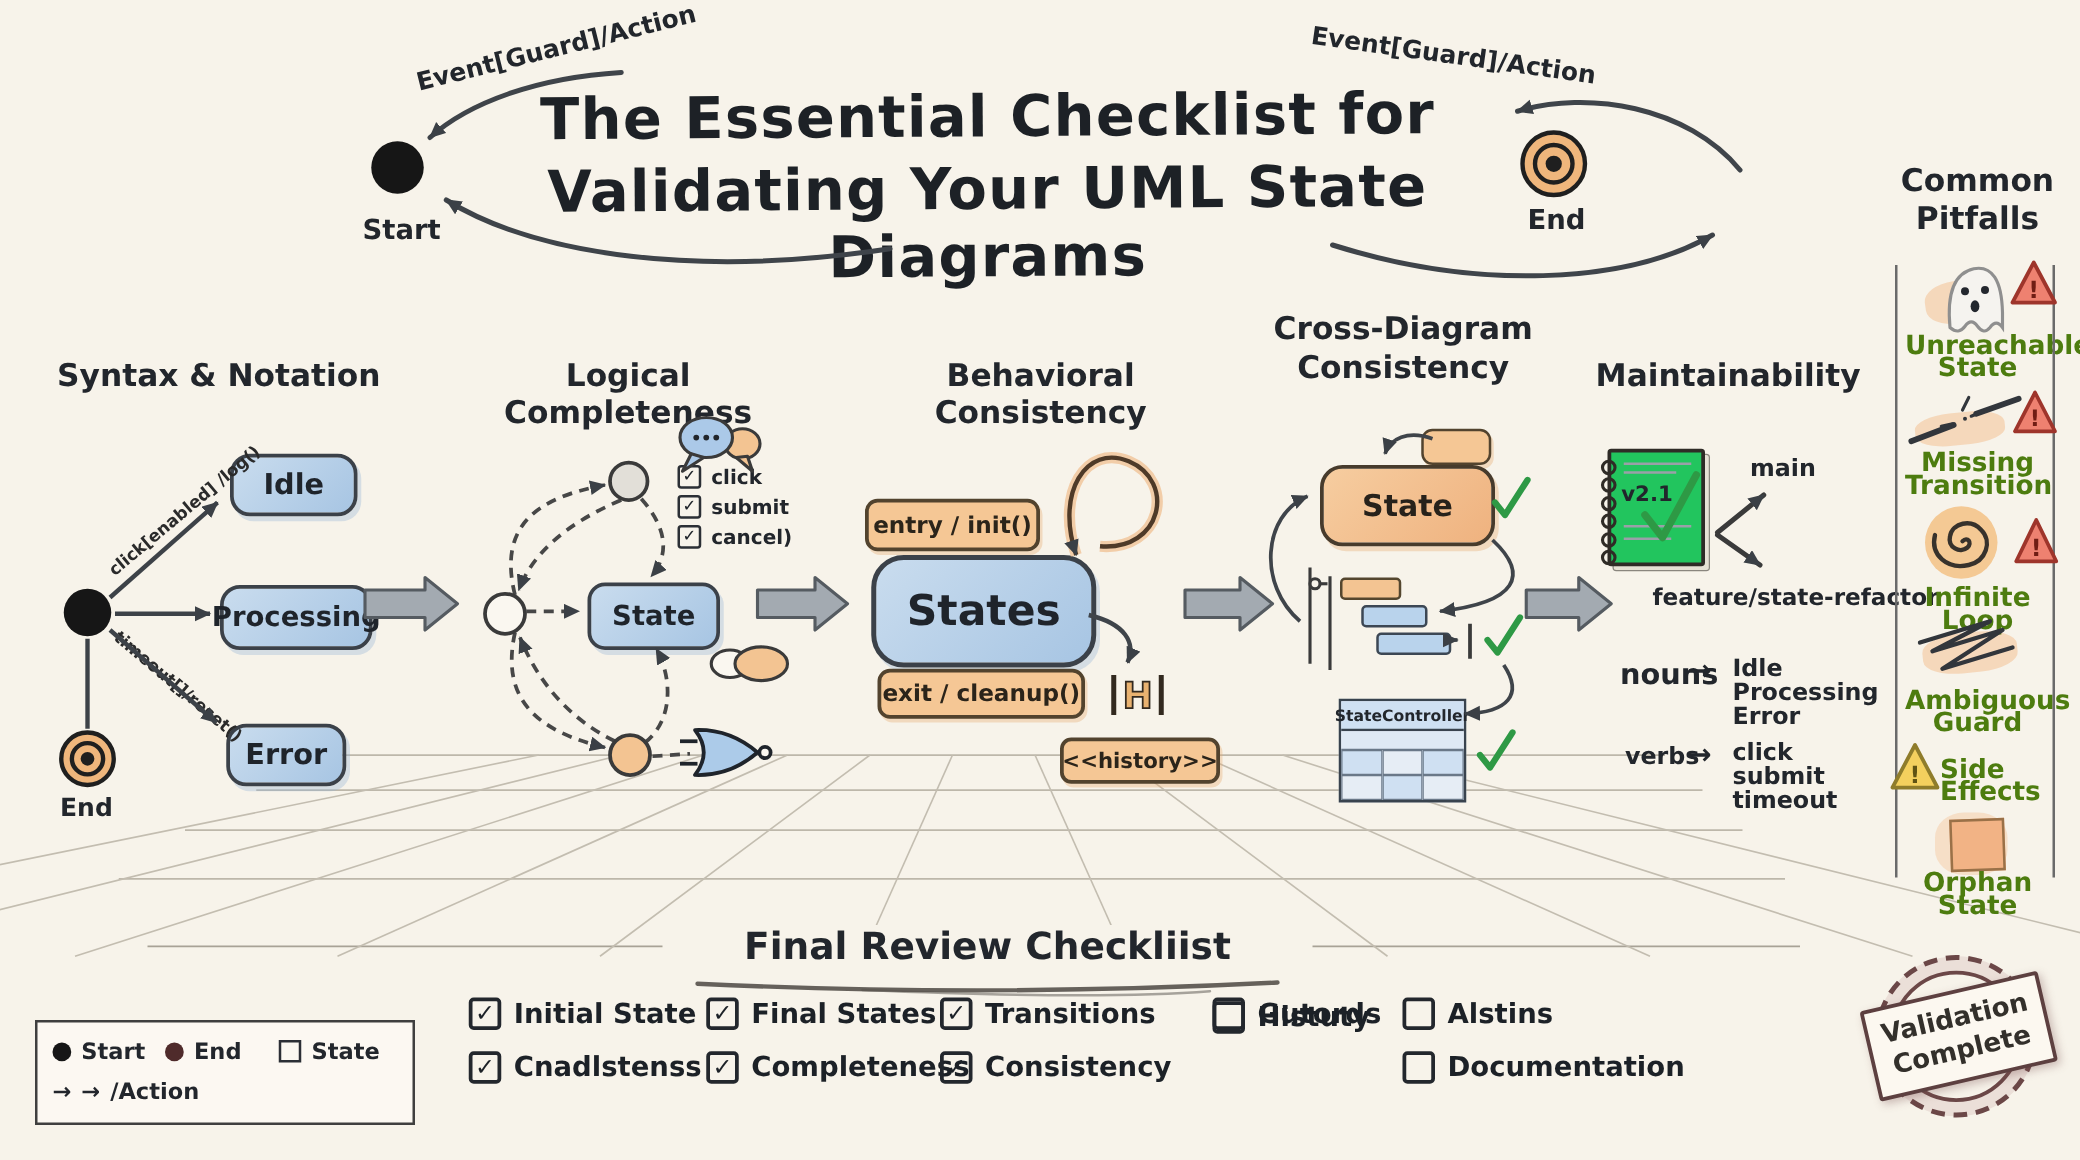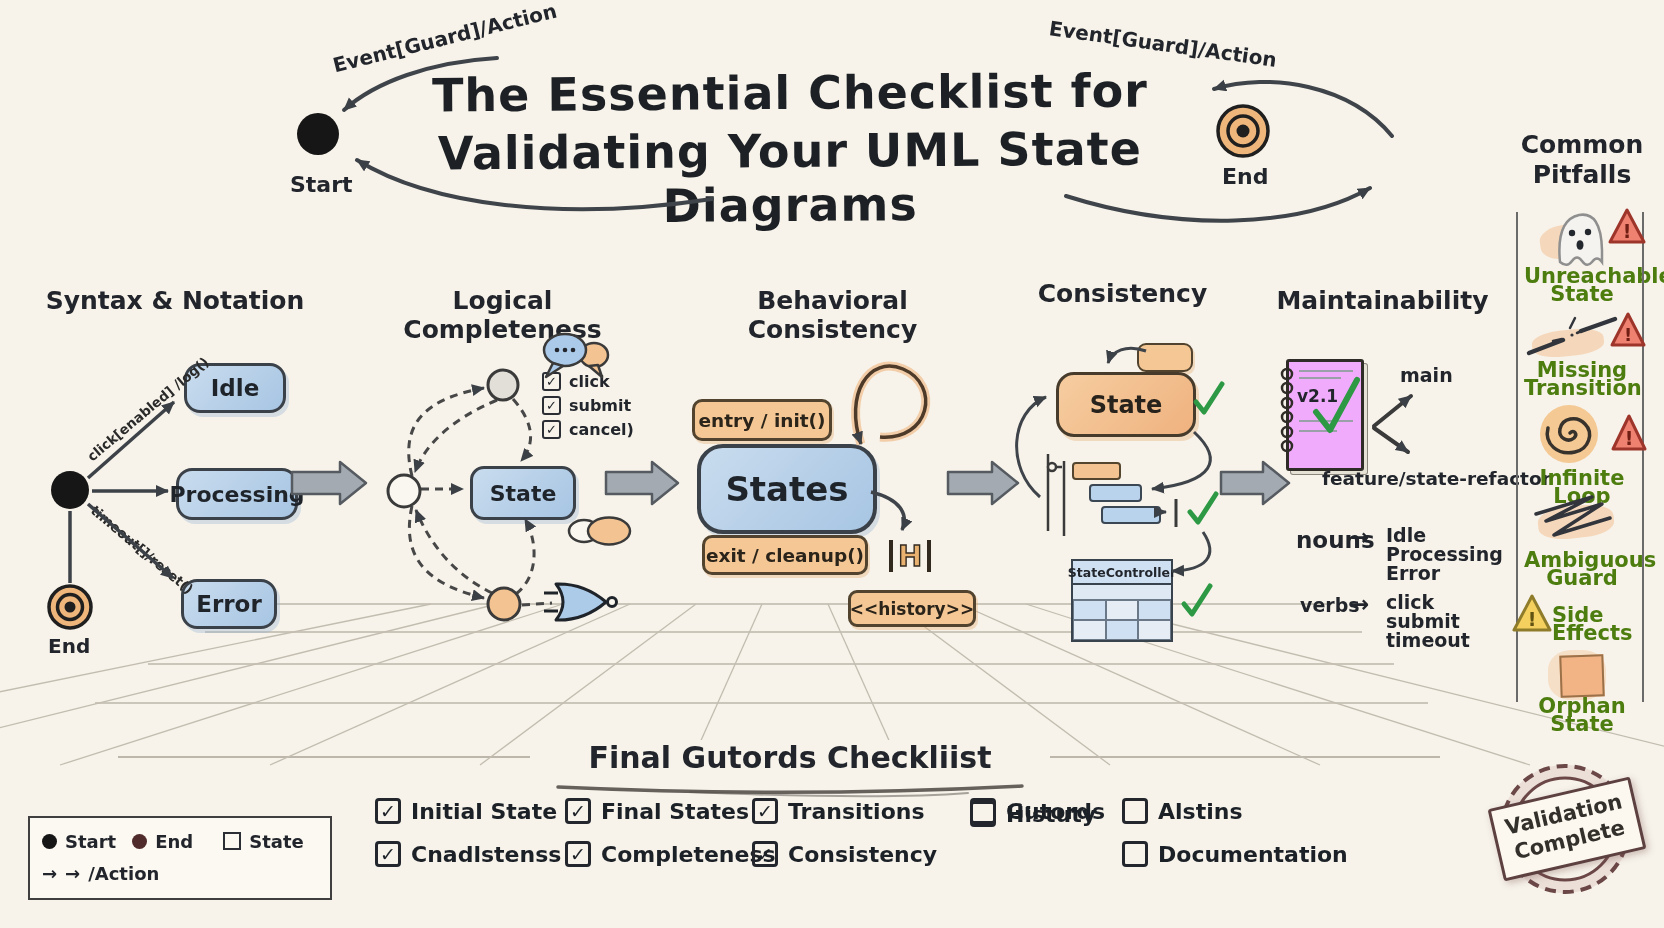--- a/index.html
+++ b/index.html
@@ -38,21 +38,21 @@
   .legend{position:absolute;left:28px;top:816px;width:276px;height:66px;border:2.5px solid #3f3f3f;
     background:rgba(252,249,242,.92);padding:7px 12px;box-sizing:content-box;}
   .legend .row{display:flex;align-items:center;gap:8px;font-size:18px;font-weight:700;height:32px;}
   .dot{width:15px;height:15px;border-radius:50%;display:inline-block;}
   .sq{width:14px;height:14px;border:2.5px solid #2b2f35;display:inline-block;background:#fbf8f1;}
   .stamp-banner{position:absolute;left:1494px;top:792px;width:146px;height:74px;transform:rotate(-13deg);
     background:#fcf8f0;border:3.5px solid #5d4040;border-radius:3px;text-align:center;
     box-shadow:2px 3px 7px rgba(120,80,80,.35);padding-top:6px;box-sizing:border-box;}
   .stamp-banner div{font-size:21px;font-weight:700;color:#33302b;line-height:1.25;}
   .pre{white-space:pre-line;}
-  .nb{position:absolute;left:1286px;top:359px;width:78px;height:112px;background:#f0abfc;border:3px solid #2f2b26;
+  .nb{position:absolute;left:1286px;top:359px;width:78px;height:94px;background:#22c55e;border:3px solid #2f2b26;
     border-radius:3px;box-shadow:4px 4px 0 -1px #e6e1d5,4px 4px 0 0 #8a867e;box-sizing:border-box;text-align:right;}
   .nb .ln{position:absolute;left:10px;right:8px;height:2px;background:#9aa0a8;}
   .h-icon{position:absolute;left:889px;top:540px;height:32px;display:flex;align-items:center;
     border-left:4px solid #32291f;border-right:4px solid #32291f;padding:0 5px;
     font-size:29px;font-weight:800;color:#e9b270;-webkit-text-stroke:1.4px #32291f;}
   svg text{font-family:"DejaVu Sans","Liberation Sans",sans-serif;}
 </style>
 </head>
 <body>
 
@@ -85,20 +85,21 @@
   <div class="title-line" style="left:400px;top:66px;width:780px;z-index:2">The Essential Checklist for</div>
   <div class="title-line" style="left:360px;top:124px;width:860px;z-index:2">Validating Your UML State Diagrams</div>
   <div class="evt" style="left:330px;top:26px;transform:rotate(-14deg);z-index:2">Event[Guard]/Action</div>
   <div class="evt" style="left:1048px;top:32px;transform:rotate(8deg);z-index:2">Event[Guard]/Action</div>
   <div class="node-label" style="left:290px;top:172px;z-index:2">Start</div>
   <div class="node-label" style="left:1222px;top:164px;z-index:2">End</div>
 
   <div class="hl" style="left:40px;top:286px;width:270px;z-index:2">Syntax &amp; Notation</div>
   <div class="hl" style="left:355px;top:286px;width:295px;z-index:2">Logical Completeness</div>
   <div class="hl" style="left:685px;top:286px;width:295px;z-index:2">Behavioral Consistency</div>
+  <div class="hl" style="left:990px;top:248px;width:265px;z-index:2">Cross-Diagram</div>
   <div class="hl" style="left:990px;top:279px;width:265px;z-index:2">Consistency</div>
   <div class="hl" style="left:1250px;top:286px;width:265px;z-index:2">Maintainability</div>
 
   <div class="box-blue" style="left:184px;top:363px;width:96px;height:44px;font-size:23px;z-index:2">
     <span>Idle</span>
   </div>
   <div class="box-blue" style="left:176px;top:468px;width:116px;height:46px;font-size:22px;z-index:2">
     <span>Processing</span>
   </div>
   <div class="box-blue" style="left:181px;top:579px;width:90px;height:44px;font-size:23px;z-index:2">
@@ -189,21 +190,21 @@
   <div class="abs" style="left:1538px;top:506px;width:76px;height:32px;background:#f4c194;opacity:.55;border-radius:40%;transform:rotate(-6deg);z-index:1"></div>
   <div class="abs" style="left:1548px;top:650px;width:58px;height:50px;background:#f4c194;opacity:.4;border-radius:40%;z-index:1"></div>
   <div class="pf-label" style="left:1524px;top:268px;width:116px;z-index:2">Unreachable State</div>
   <div class="pf-label" style="left:1524px;top:362px;width:116px;z-index:2">Missing Transition</div>
   <div class="pf-label" style="left:1518px;top:470px;width:128px;z-index:2">Infinite Loop</div>
   <div class="pf-label" style="left:1524px;top:552px;width:116px;z-index:2">Ambiguous Guard</div>
   <div class="pf-label" style="left:1552px;top:607px;width:96px;text-align:left;z-index:2">Side Effects</div>
   <div class="abs" style="left:1560px;top:655px;width:40px;height:38px;background:#f2b385;border:2.5px solid #9a7148;transform:rotate(-2deg);z-index:2"></div>
   <div class="pf-label" style="left:1526px;top:698px;width:112px;z-index:2">Orphan State</div>
 
-  <div style="position:absolute;left:530px;top:740px;width:520px;text-align:center;font-size:30px;font-weight:700;background:#f7f3ea;z-index:2">Final Gutords Checkliist</div>
+  <div style="position:absolute;left:530px;top:740px;width:520px;text-align:center;font-size:30px;font-weight:700;background:#f7f3ea;z-index:2">Final Review Checkliist</div>
 
   <div class="rv-item" style="left:375px;top:798px;z-index:2">
     <span class="cb">✓</span>
     <span class="cb-label">Initial State</span>
   </div>
   <div class="rv-item" style="left:565px;top:798px;z-index:2">
     <span class="cb">✓</span>
     <span class="cb-label">Final States</span>
   </div>
   <div class="rv-item" style="left:752px;top:798px;z-index:2">

